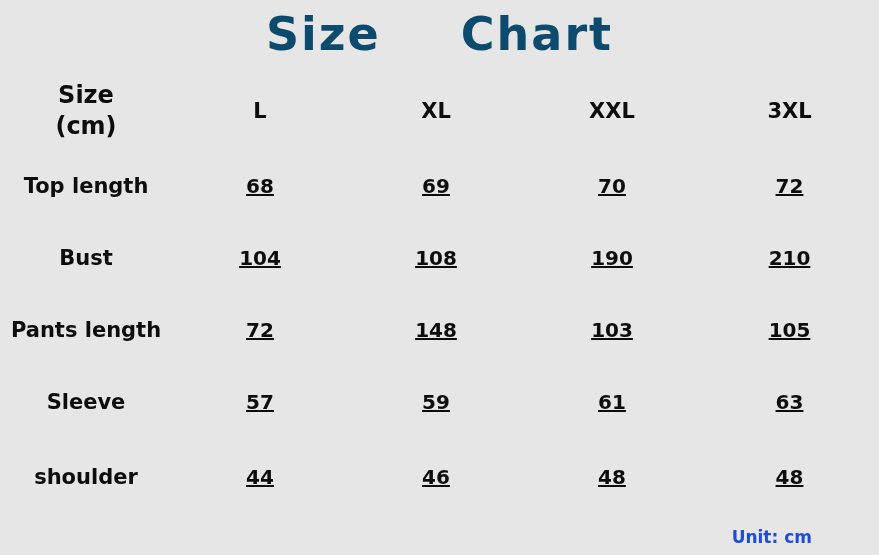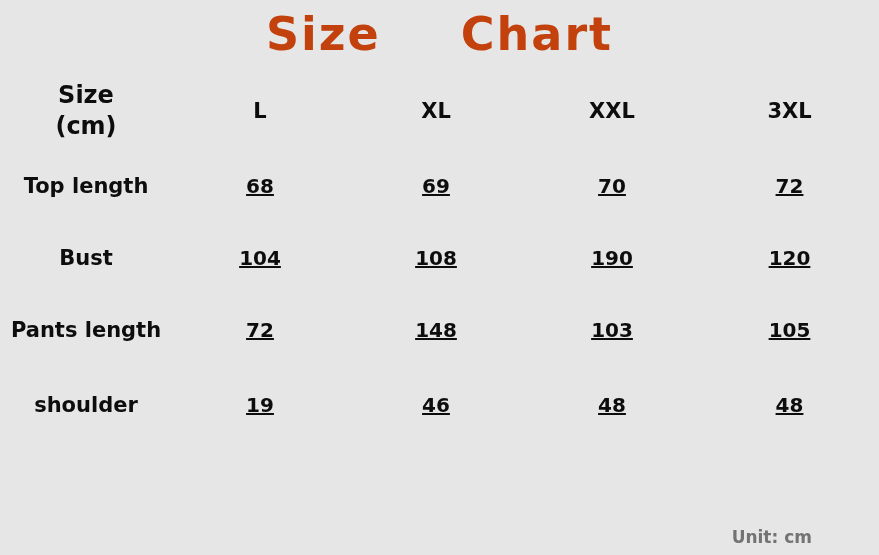--- a/index.html
+++ b/index.html
@@ -28,21 +28,21 @@
     left: 0;
     top: 8px;
     width: 879px;
     text-align: center;
     font-family: "DejaVu Sans", sans-serif;
     font-size: 46px;
     font-weight: bold;
     letter-spacing: 2px;
     word-spacing: 22px;
     line-height: 52px;
-    color: #c2410c;
+    color: #0c4a6e;
     white-space: pre;
   }
 
   
   .chart-table {
     position: absolute;
     left: 0;
     top: 72px;
     width: 879px;
     border-collapse: collapse;
@@ -88,21 +88,21 @@
     text-decoration: underline;
   }
 
   
   .unit-note {
     position: absolute;
     right: 67px;
     bottom: 8px;
     font-size: 17px;
     font-weight: bold;
-    color: #737373;
+    color: #1d4ed8;
     white-space: pre;
   }
 </style>
 </head>
 <body>
 
 <div class="sheet">
 
   <div class="title">Size  Chart</div>
 
@@ -130,32 +130,39 @@
         <td class="value">68</td>
         <td class="value">69</td>
         <td class="value">70</td>
         <td class="value">72</td>
       </tr>
       <tr>
         <td class="row-label">Bust</td>
         <td class="value">104</td>
         <td class="value">108</td>
         <td class="value">190</td>
-        <td class="value">120</td>
+        <td class="value">210</td>
       </tr>
       <tr>
         <td class="row-label">Pants length</td>
         <td class="value">72</td>
         <td class="value">148</td>
         <td class="value">103</td>
         <td class="value">105</td>
       </tr>
+      <tr>
+        <td class="row-label">Sleeve</td>
+        <td class="value">57</td>
+        <td class="value">59</td>
+        <td class="value">61</td>
+        <td class="value">63</td>
+      </tr>
       <tr class="last-row">
         <td class="row-label">shoulder</td>
-        <td class="value">19</td>
+        <td class="value">44</td>
         <td class="value">46</td>
         <td class="value">48</td>
         <td class="value">48</td>
       </tr>
     </tbody>
   </table>
 
   <div class="unit-note">Unit: cm</div>
 
 </div>

